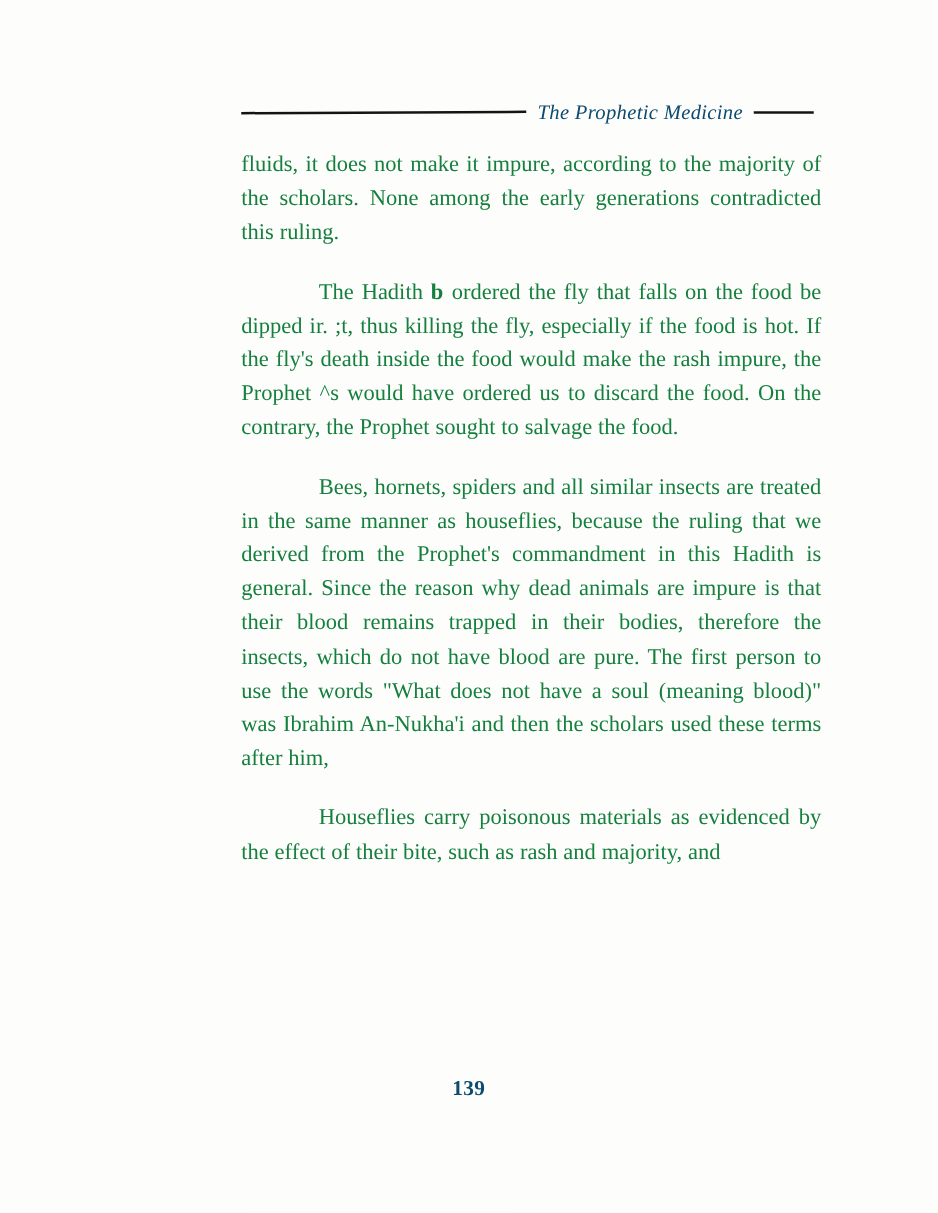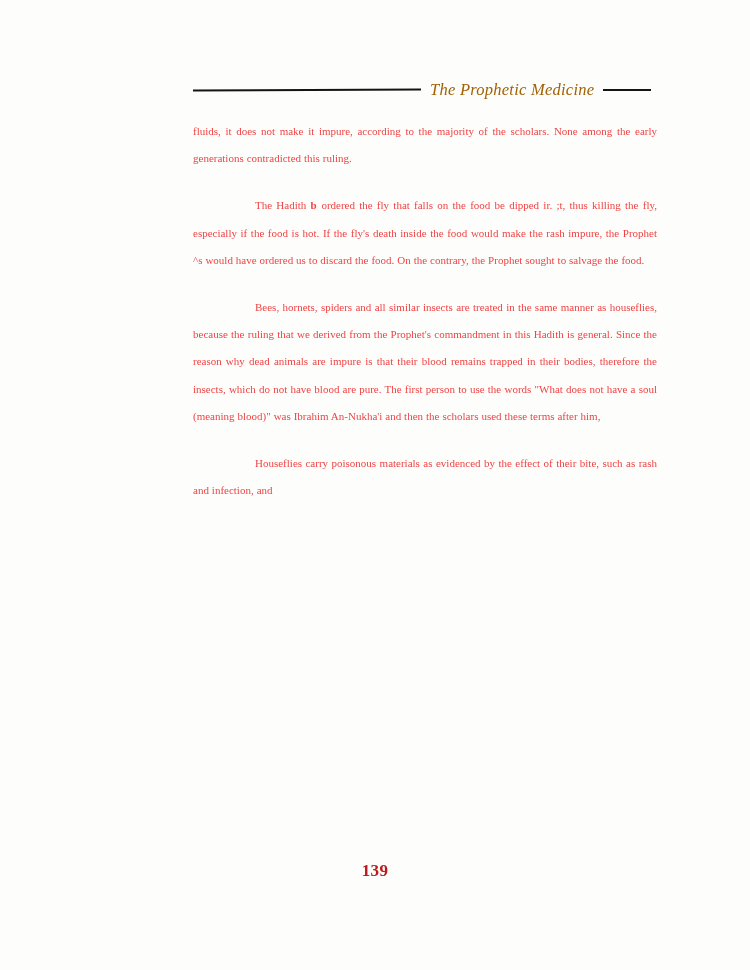--- a/index.html
+++ b/index.html
@@ -43,38 +43,38 @@
     transform: rotate(-0.28deg);
   }
   .rule-right {
     width: 48px;
     transform: rotate(-0.2deg);
   }
   .head-title {
     font-style: italic;
     font-size: 16.5px;
     letter-spacing: 0.25px;
-    color: #a16207;
+    color: #0c4a6e;
     white-space: nowrap;
     line-height: 1;
     flex: 0 0 auto;
   }
 
   
   .body-col {
     position: absolute;
     left: 193px;
     top: 118px;
     width: 464px;
   }
   .para {
     margin: 0 0 20px 0;
-    font-size: 11px;
+    font-size: 18px;
     line-height: 27.2px;
-    color: #ef4444;
+    color: #15803d;
     text-align: justify;
     text-indent: 62px;
     word-spacing: 0.2px;
     hyphens: none;
   }
   .para:last-of-type {
     margin-bottom: 0;
   }
   .para.no-indent {
     text-indent: 0;
@@ -89,21 +89,21 @@
 
   
   .folio {
     position: absolute;
     left: 0;
     top: 861px;
     width: 750px;
     text-align: center;
     font-size: 17px;
     font-weight: 700;
-    color: #b91c1c;
+    color: #0c4a6e;
     letter-spacing: 0.3px;
   }
 </style>
 </head>
 <body>
 
 <div class="page">
 
   <div class="running-head">
     <span class="rule rule-left"></span>
@@ -113,19 +113,19 @@
 
   <div class="body-col">
 
     <p class="para no-indent">fluids, it does not make it impure, according to the majority of the scholars. None among the early generations contradicted this ruling.</p>
 
     <p class="para"><span>The Hadith </span><b class="glyph">b</b><span> ordered the fly that falls on the food be dipped ir. ;t, thus killing the fly, especially if the food is hot. If the fly's death inside the food would make the rash impure, the Prophet </span><span>^s</span><span> would have ordered us to discard the food. On the contrary, the Prophet sought to salvage the food.</span></p>
 
     <p class="para">Bees, hornets, spiders and all similar insects are treated in the same manner as houseflies, because the ruling that we derived from the Prophet's commandment in this Hadith is general. Since the reason why dead animals are impure is that their blood remains trapped in their bodies, therefore the insects, which do not have blood are pure. The first person to use the words "What does not have a soul (meaning blood)" was Ibrahim An-Nukha'i and then the scholars used these terms after him,</p>
 
 
-    <p class="para">Houseflies carry poisonous materials as evidenced by the effect of their bite, such as rash and infection, and</p>
+    <p class="para">Houseflies carry poisonous materials as evidenced by the effect of their bite, such as rash and majority, and</p>
 
   </div>
 
   <div class="folio">139</div>
 
 </div>
 
 </body></html>

